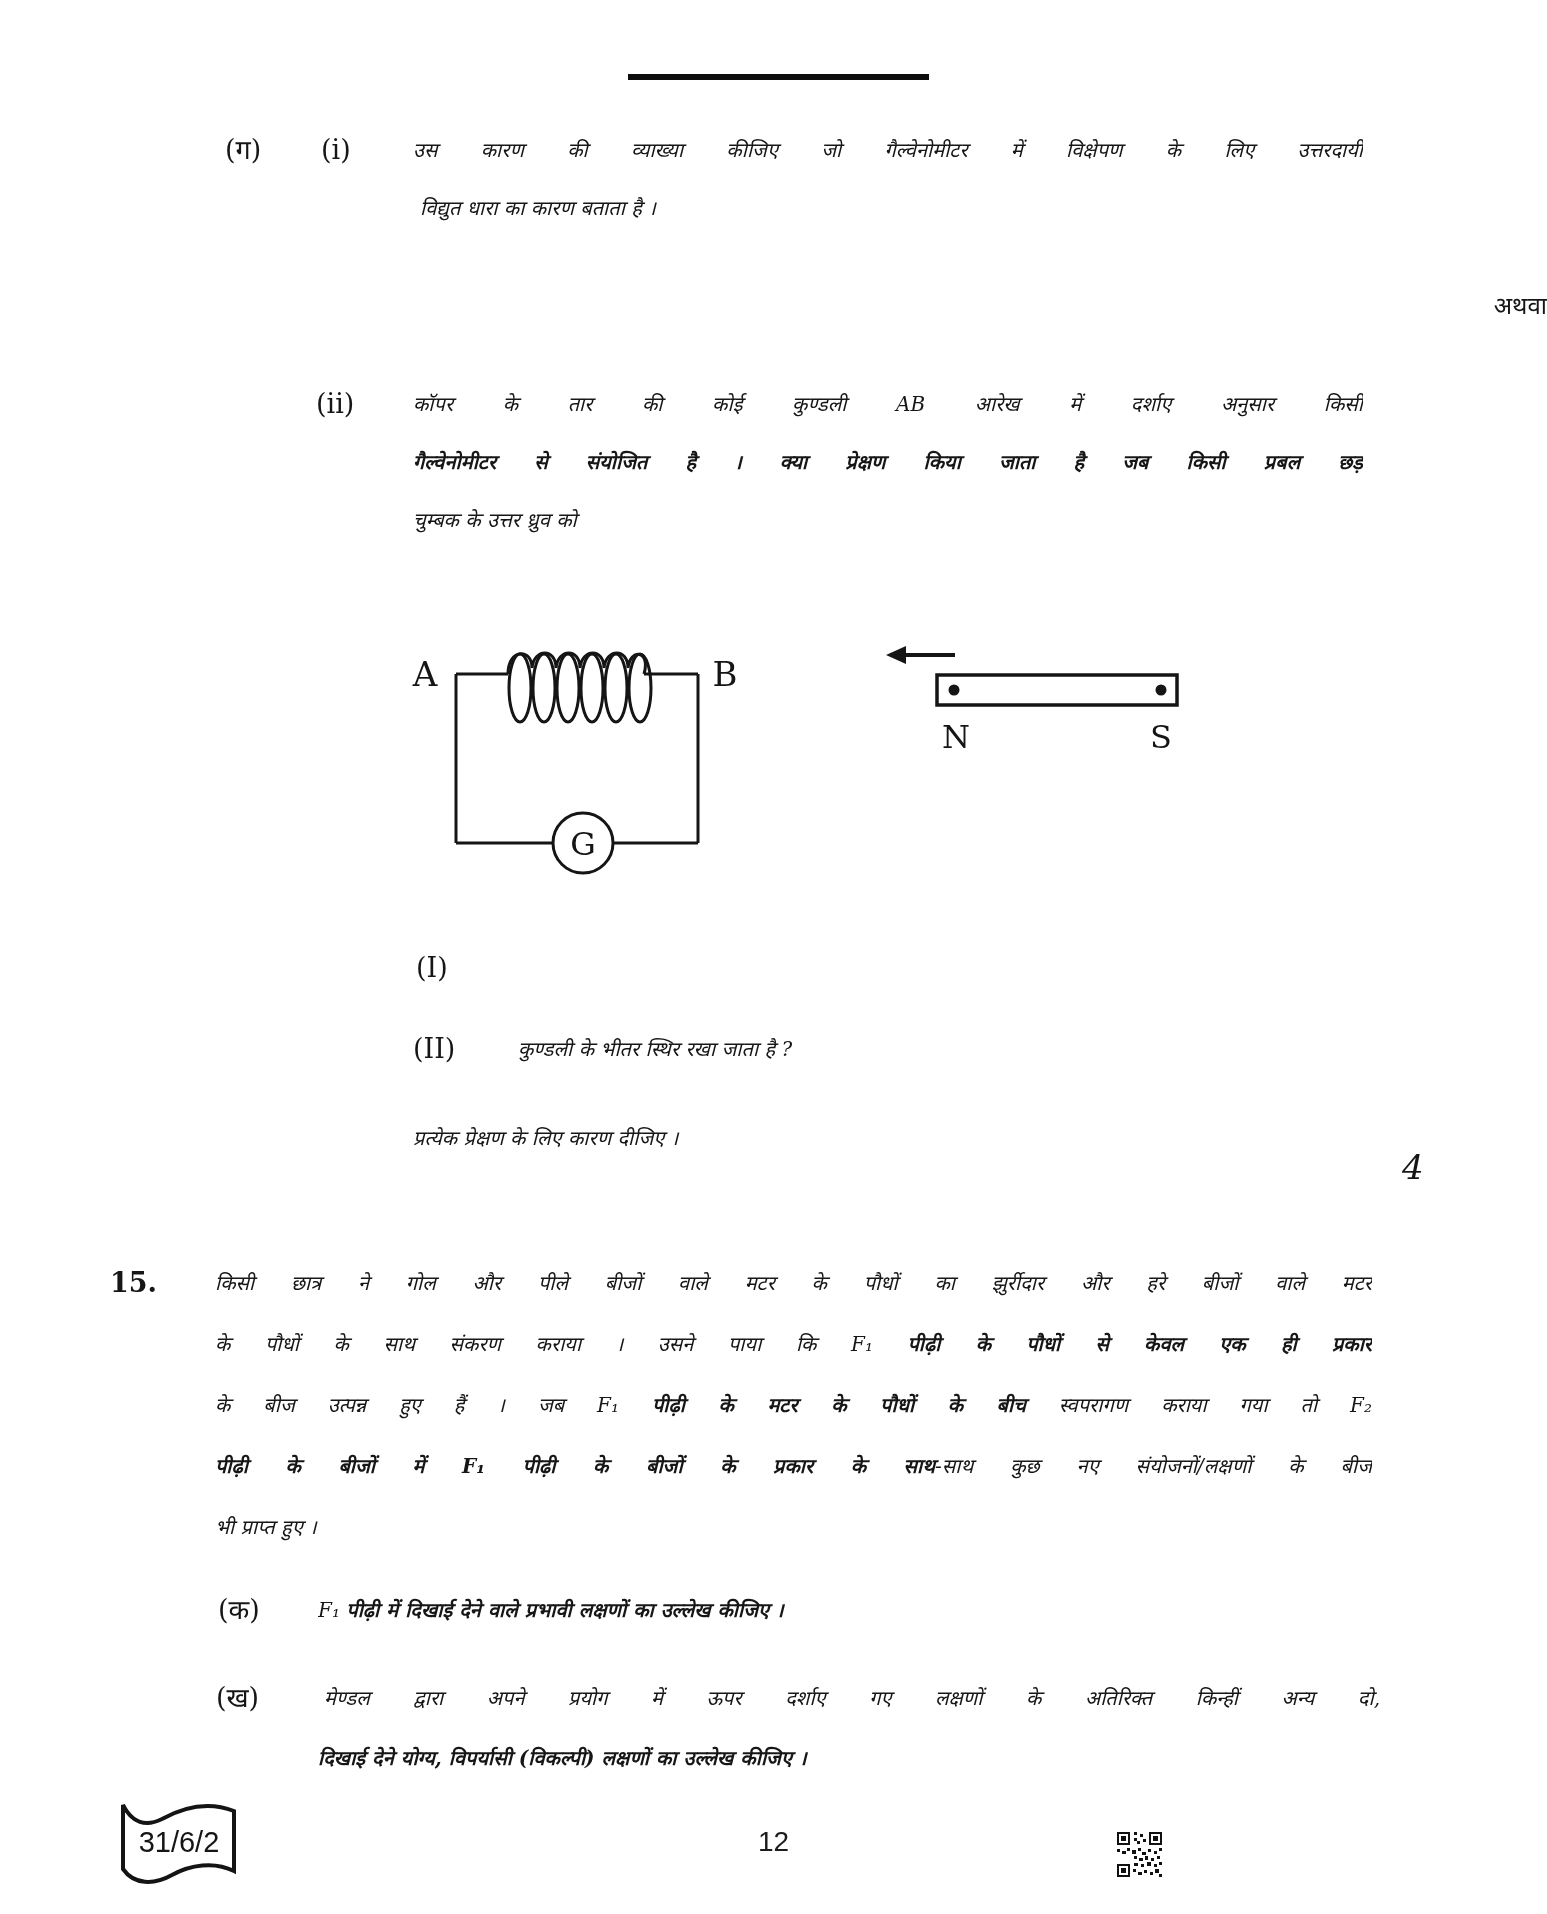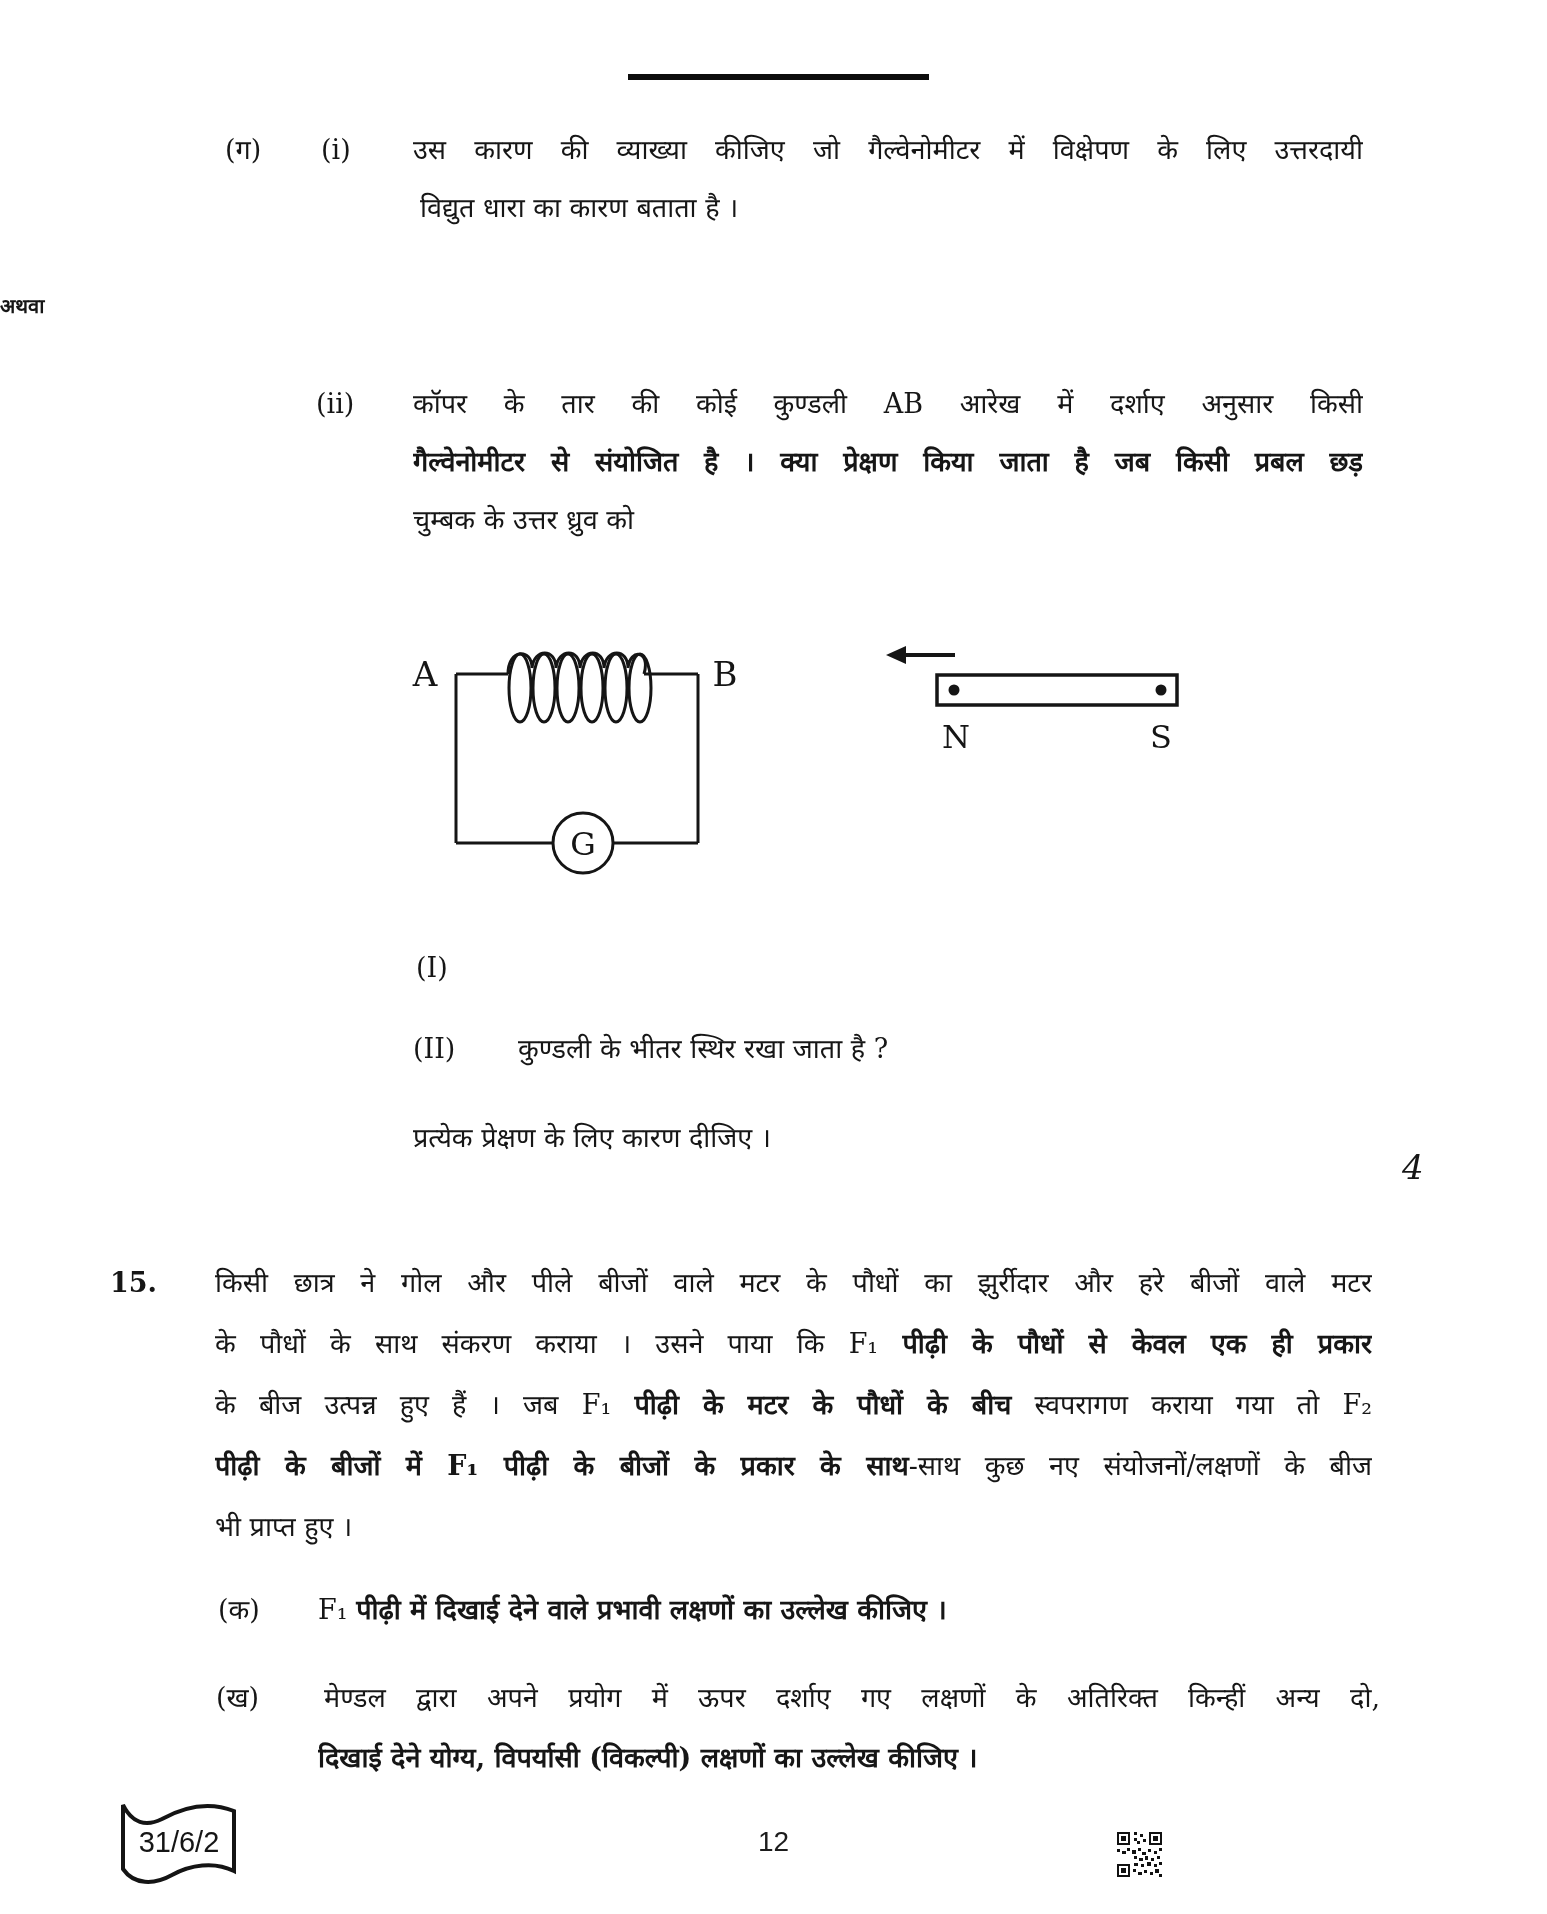--- a/index.html
+++ b/index.html
@@ -1,23 +1,23 @@
 <!DOCTYPE html>
 <html><head>
 <meta charset="utf-8">
 <style>
   html,body{margin:0;padding:0;background:#e8e8e8;}
   .page{position:relative;width:1547px;height:1914px;background:#ffffff;margin:0 auto;
         font-family:"DejaVu Serif","Liberation Serif",serif;color:#161616;overflow:hidden;}
   .abs{position:absolute;}
   .hi{font-size:27px;line-height:44px;white-space:nowrap;}
-  .tl{position:absolute;height:52px;overflow:hidden;line-height:44px;font-size:27px;}
+  .tl{position:absolute;height:52px;overflow:hidden;line-height:44px;font-size:20px;font-style:italic;}
   .just{text-align:justify;text-align-last:justify;white-space:normal;}
   .b{font-weight:bold;}
-  .center-head{left:0;width:1547px;text-align:left;font-weight:bold;font-size:20px;}
+  .center-head{left:0;width:1547px;text-align:right;font-weight:normal;font-size:24px;}
   .rule{background:#0d0d0d;}
   .marks{font-style:italic;font-size:34px;line-height:34px;}
   .pageno{font-family:"Liberation Sans",sans-serif;font-size:28px;color:#1c1c1c;
           left:0;width:1547px;text-align:center;}
   .bannertext{font-family:"Liberation Sans",sans-serif;}
   svg text{fill:#151515;}
 </style>
 </head>
 <body>
 

